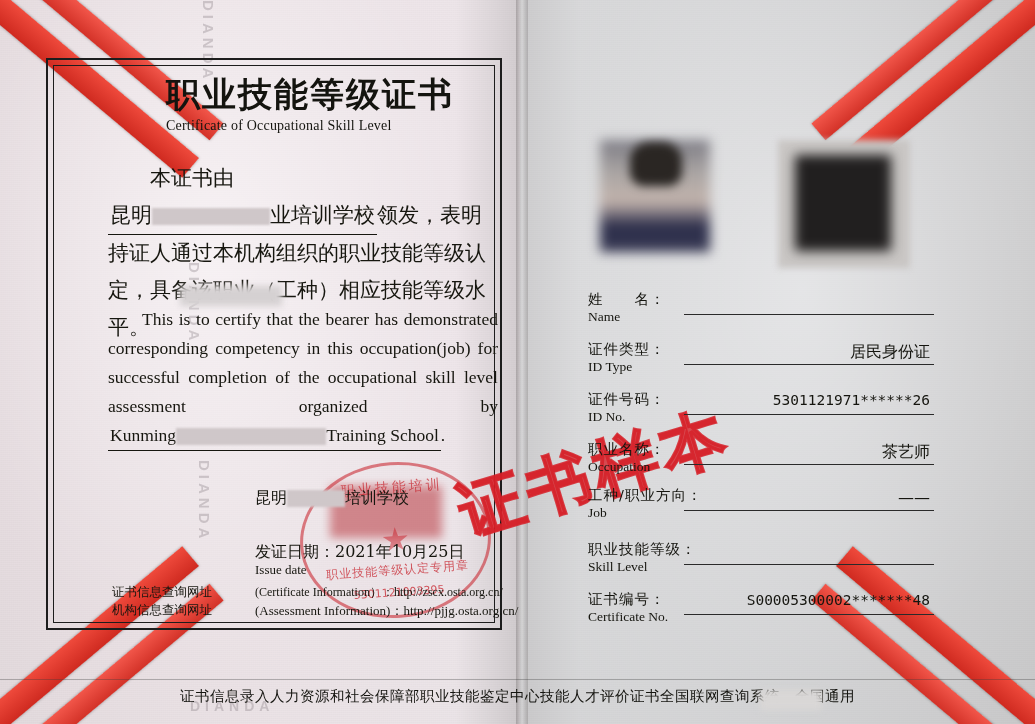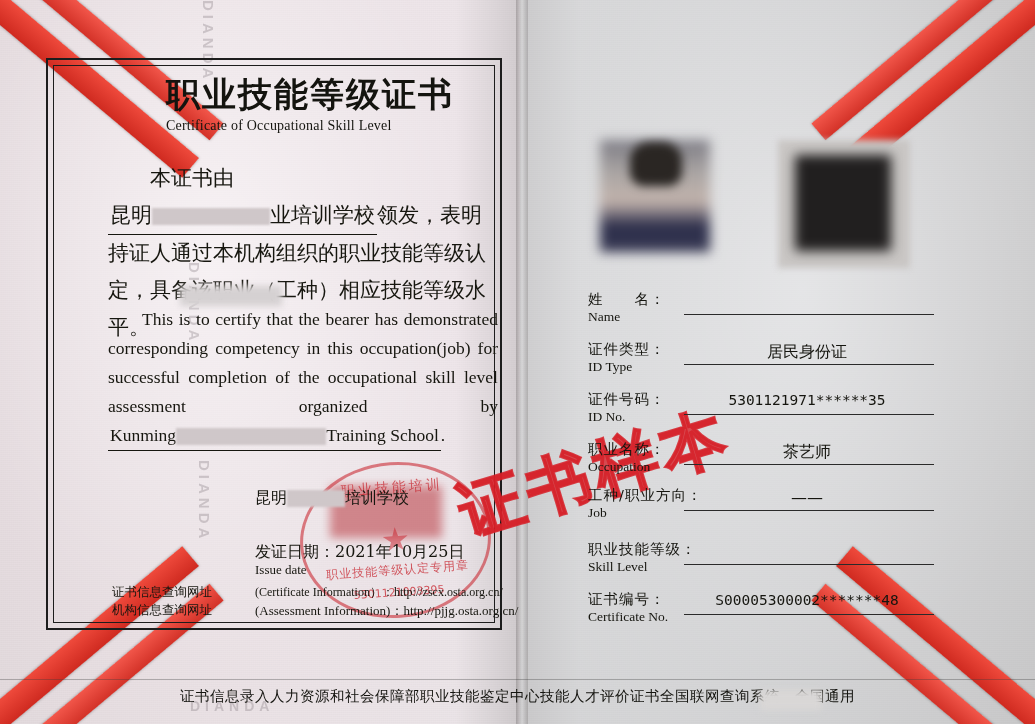--- a/index.html
+++ b/index.html
@@ -115,21 +115,21 @@
   .photo-head{position:absolute;left:630px;top:142px;width:52px;height:44px;background:#2a2623;filter:blur(5px);border-radius:40% 40% 30% 30%;}
   .qr{position:absolute;left:778px;top:140px;width:132px;height:128px;
     background:#c9c6c4;filter:blur(3px);}
   .qr-inner{position:absolute;left:795px;top:155px;width:96px;height:96px;background:#211f1f;filter:blur(6px);}
 
   
   .frow{position:absolute;left:588px;width:342px;height:44px;}
   .flab{position:absolute;left:0;top:0;font-size:14.5px;color:#15150f;font-family:"DejaVu Sans",sans-serif;letter-spacing:1px;}
   .flab-en{position:absolute;left:0;top:19px;font-size:13.5px;color:#15150f;}
   .fline{position:absolute;left:96px;right:-4px;top:24px;border-bottom:1.3px solid #2a2a2a;}
-  .fval{position:absolute;left:96px;right:0;top:2px;text-align:center;font-size:16px;color:#15150f;
+  .fval{position:absolute;left:96px;right:0;top:2px;text-align:right;font-size:16px;color:#15150f;
     font-family:"DejaVu Sans",sans-serif;}
   .fval.mono{font-family:"DejaVu Sans Mono",monospace;font-size:14.5px;}
   .name-redact{position:absolute;left:180px;top:286px;width:102px;height:20px;background:#d5d1d2;filter:blur(3px);}
 
   
   .bottom-line{position:absolute;left:0;right:0;bottom:44px;height:1px;background:rgba(60,60,60,.35);}
   .bottom-text{position:absolute;left:0;right:0;bottom:18px;text-align:center;font-size:14.5px;color:#14140f;
     font-family:"DejaVu Sans",sans-serif;letter-spacing:.5px;}
   .bottom-redact{position:absolute;left:760px;bottom:14px;width:62px;height:20px;background:#d9d7d6;filter:blur(3px);}
 </style>
@@ -202,21 +202,21 @@
       <div class="frow" style="top: 340px;">
         <div class="flab">证件类型：</div>
         <div class="flab-en">ID Type</div>
         <div class="fline"></div>
         <div class="fval">居民身份证</div>
       </div>
       <div class="frow" style="top: 390px;">
         <div class="flab">证件号码：</div>
         <div class="flab-en">ID No.</div>
         <div class="fline"></div>
-        <div class="fval mono">5301121971******35</div>
+        <div class="fval mono">5301121971******26</div>
       </div>
       <div class="frow" style="top: 440px;">
         <div class="flab">职业名称：</div>
         <div class="flab-en">Occupation</div>
         <div class="fline"></div>
         <div class="fval">茶艺师</div>
       </div>
       <div class="frow" style="top: 486px;">
         <div class="flab">工种/职业方向：</div>
         <div class="flab-en">Job</div>

